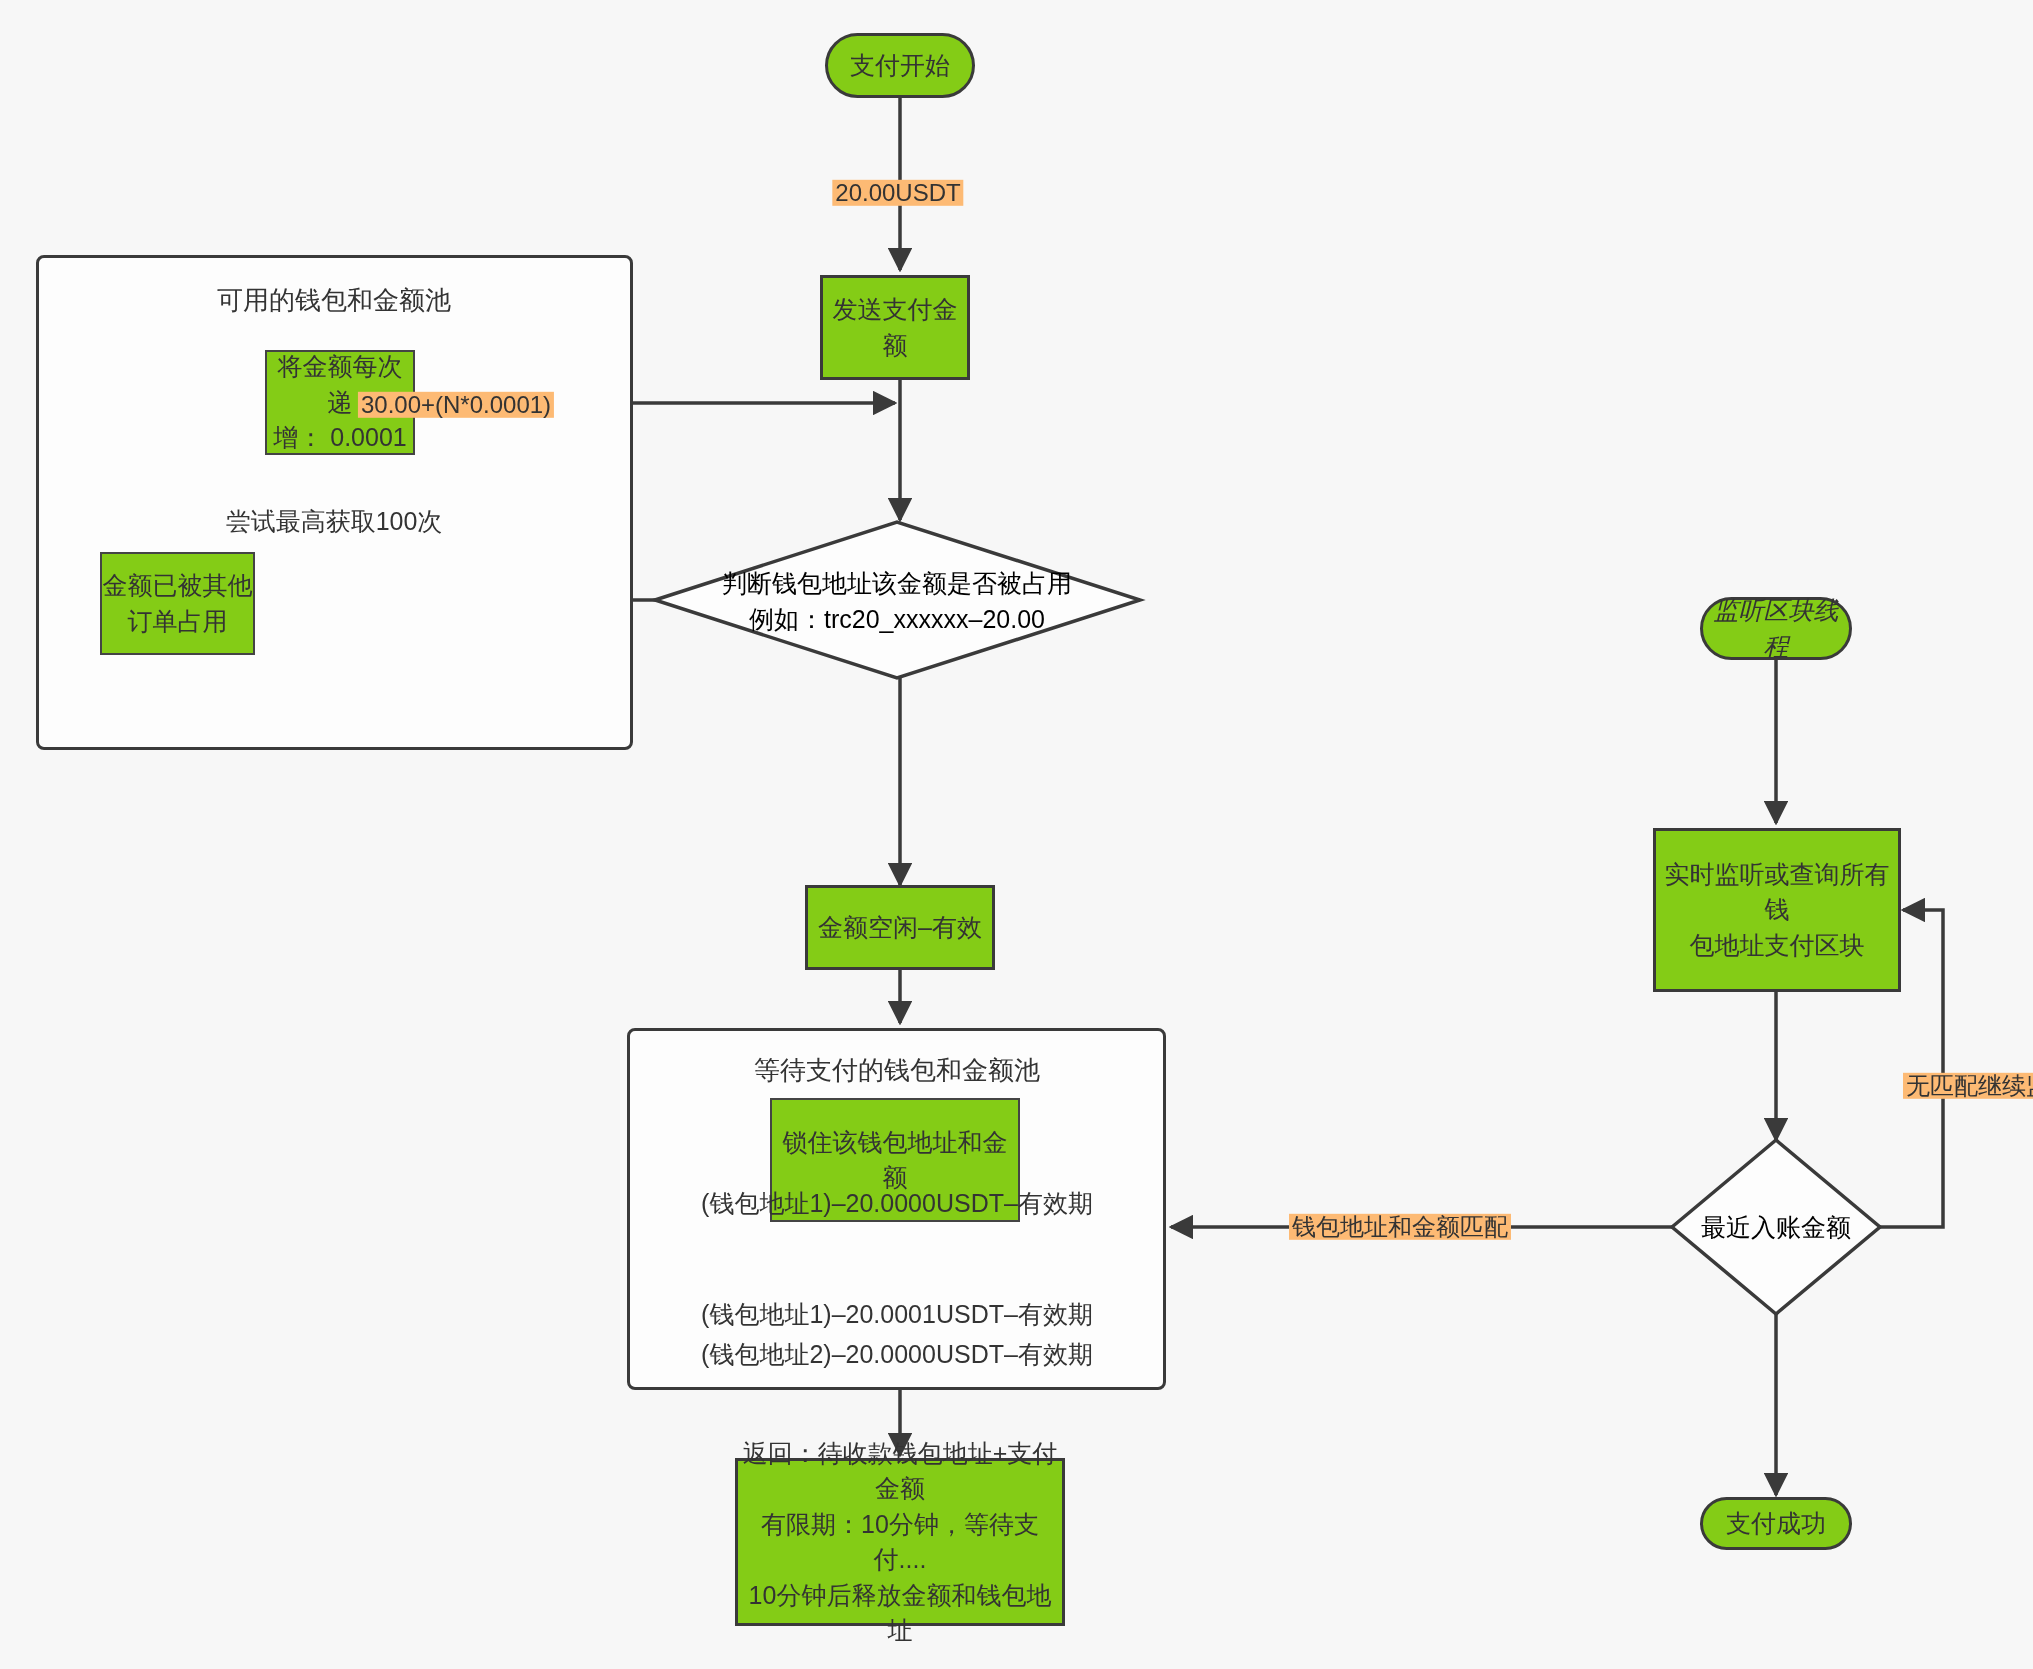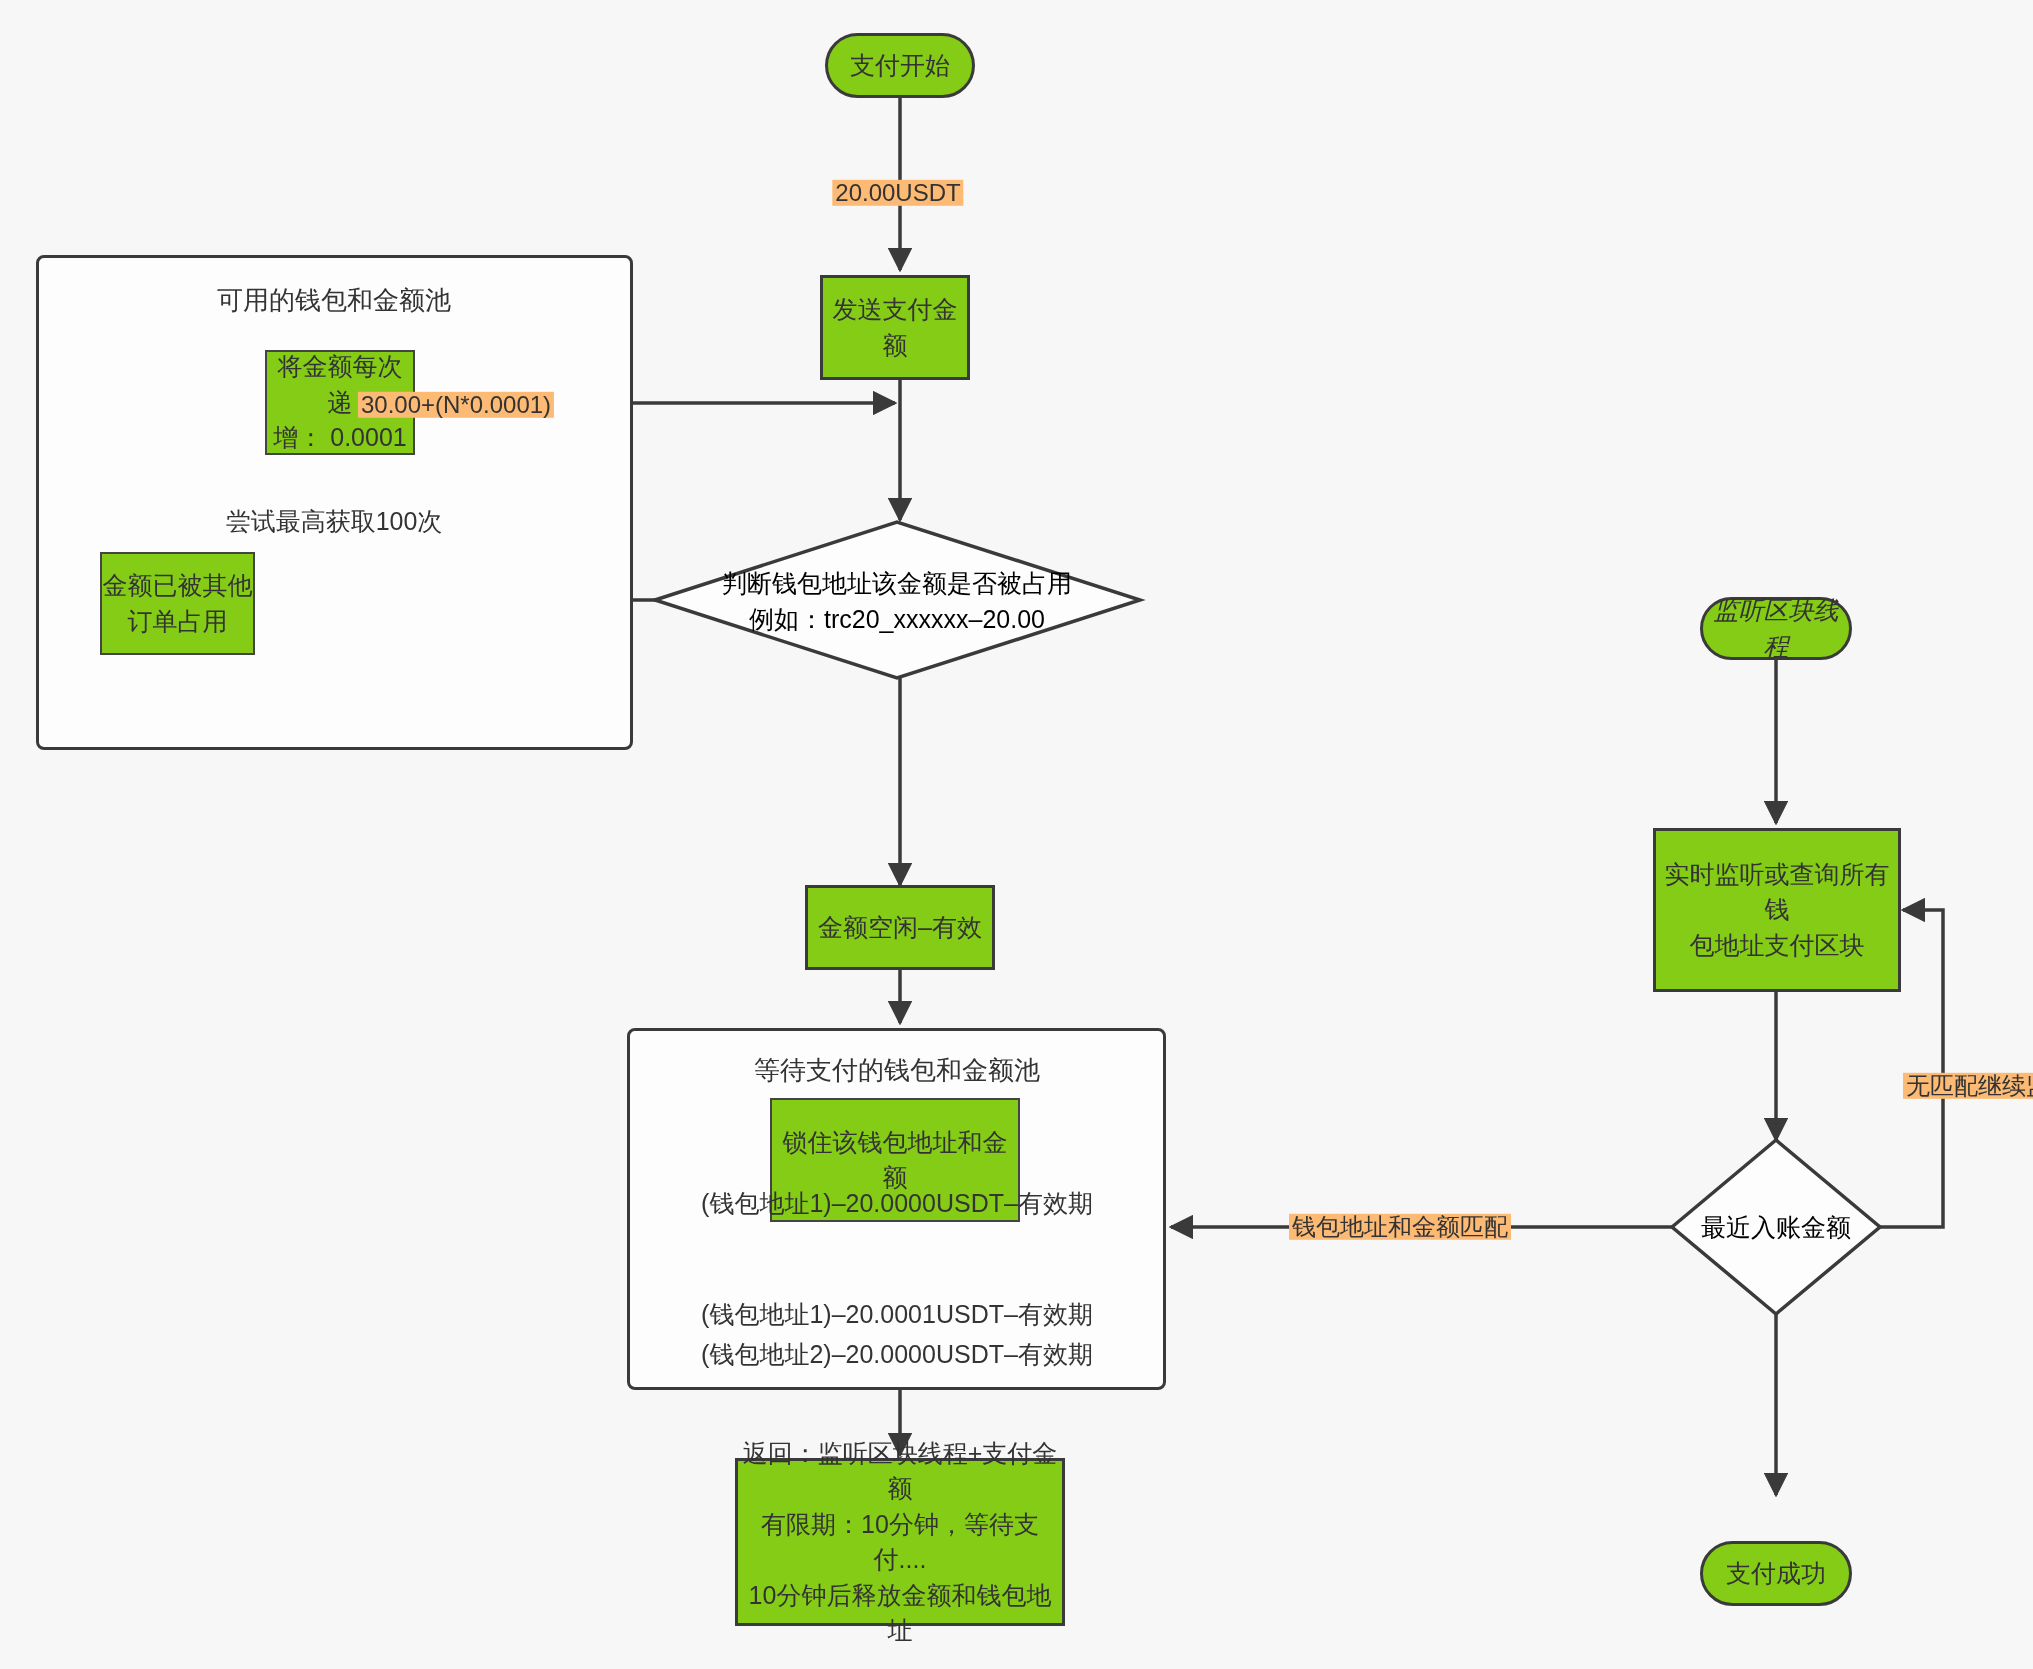--- a/index.html
+++ b/index.html
@@ -171,30 +171,30 @@
 
   <div class="container-box" style="left:627px; top:1028px; width:539px; height:362px;"></div>
   <div class="container-title" style="left:897px; top:1053px;">等待支付的钱包和金额池</div>
 
   <div class="node thin" style="left:770px; top:1098px; width:250px; height:124px;">锁住该钱包地址和金额</div>
 
   <div class="pool-line" style="left:897px; top:1187px;">(钱包地址1)–20.0000USDT–有效期</div>
   <div class="pool-line" style="left:897px; top:1298px;">(钱包地址1)–20.0001USDT–有效期</div>
   <div class="pool-line" style="left:897px; top:1338px;">(钱包地址2)–20.0000USDT–有效期</div>
 
-  <div class="node" style="left:735px; top:1458px; width:330px; height:168px;">返回：监听区块线程+支付金额
+  <div class="node" style="left:735px; top:1458px; width:330px; height:168px;">返回：待收款钱包地址+支付金额
 有限期：10分钟，等待支付....
 10分钟后释放金额和钱包地址</div>
 
   <div class="node terminal" style="left:1700px; top:597px; width:152px; height:63px;font-style:italic;">监听区块线程</div>
 
   <div class="node" style="left:1653px; top:828px; width:248px; height:164px;">实时监听或查询所有钱
 包地址支付区块</div>
 
   <div class="diamond-label" style="left:1776px; top:1228px;">最近入账金额</div>
 
   <div class="edge-label" style="left:1990px; top:1086px;">无匹配继续监听</div>
 
   <div class="edge-label" style="left:1400px; top:1227px;">钱包地址和金额匹配</div>
 
-  <div class="node terminal" style="left:1700px; top:1497px; width:152px; height:65px;margin-top:44px;">支付成功</div>
+  <div class="node terminal" style="left:1700px; top:1497px; width:152px; height:53px;">支付成功</div>
 
 </div>
 
 </body></html>

